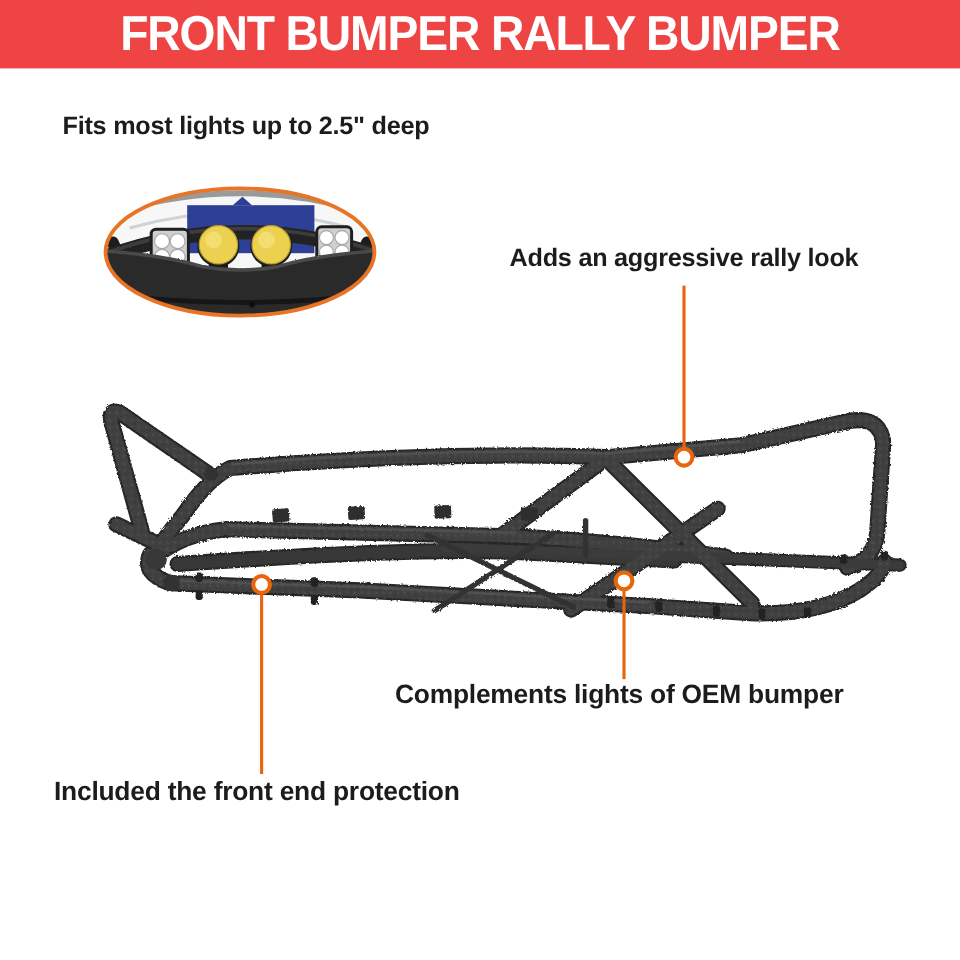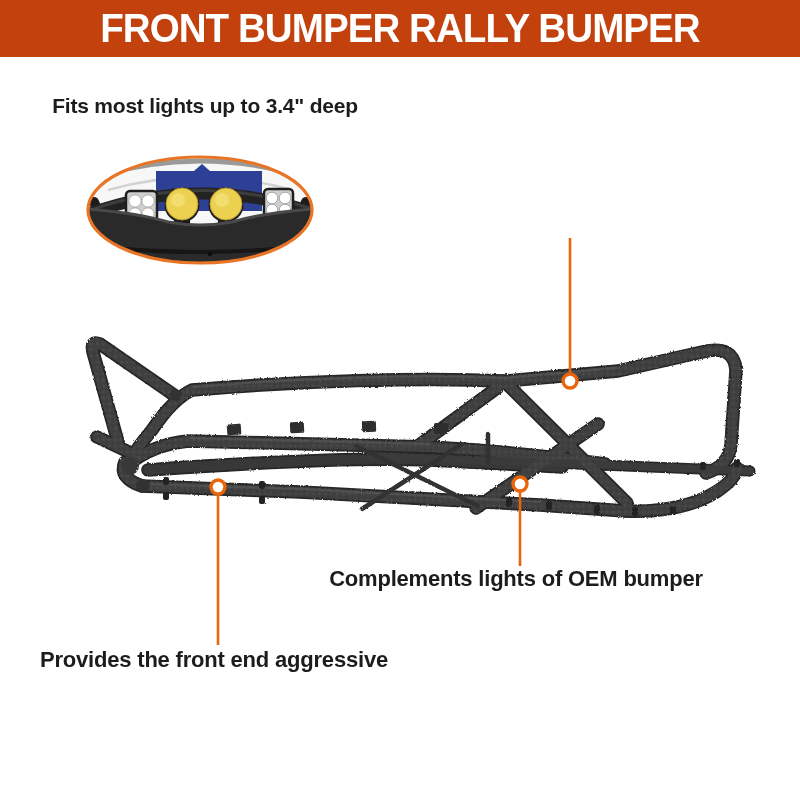--- a/index.html
+++ b/index.html
@@ -1,21 +1,21 @@
 <!DOCTYPE html>
 <html><head>
 <meta charset="utf-8">
 <style>
   html,body{margin:0;padding:0;background:#ffffff;}
   .canvas{
     position:relative;width:800px;height:800px;background:#ffffff;overflow:hidden;
     font-family:"Liberation Sans", sans-serif;
   }
   .banner{
-    position:absolute;left:0;top:0;width:800px;height:57px;background:#c2410c;
+    position:absolute;left:0;top:0;width:800px;height:57px;background:#ef4444;
     display:flex;align-items:center;justify-content:center;
   }
   .banner h1{
     margin:0;color:#ffffff;font-size:41px;font-weight:700;letter-spacing:-1px;
     transform:scaleX(0.94);transform-origin:center;white-space:nowrap;
   }
   .caption{
     position:absolute;color:#1c1c1c;font-weight:700;text-align:center;
     letter-spacing:-0.2px;line-height:25px;
   }
@@ -29,21 +29,21 @@
 </head>
 <body>
 
 <div class="canvas">
 
   <header class="banner">
     <h1>FRONT BUMPER RALLY BUMPER</h1>
   </header>
 
   <div class="caption note">
-    <div>Fits most lights up to 3.4" deep</div>
+    <div>Fits most lights up to 2.5" deep</div>
   </div>
 
   <svg class="inset-svg" width="240" height="122" viewBox="0 0 240 122">
     <defs>
       <clipPath id="ovalClip">
           <ellipse cx="120" cy="60" rx="112" ry="53"></ellipse>
         </clipPath>
       <filter id="insetRough" x="-10%" y="-10%" width="120%" height="120%">
         <feTurbulence type="fractalNoise" baseFrequency="0.8" numOctaves="2" result="n"></feTurbulence>
         <feDisplacementMap in="SourceGraphic" in2="n" scale="1.6"></feDisplacementMap>
@@ -188,16 +188,17 @@
       <line x1="520" y1="491" x2="520" y2="566"></line>
       <line x1="218" y1="494" x2="218" y2="645"></line>
     </g>
     <g fill="#ffffff" stroke="#E8650D" stroke-width="3.4">
       <circle cx="570" cy="381" r="7"></circle>
       <circle cx="520" cy="484" r="7"></circle>
       <circle cx="218" cy="487" r="7"></circle>
     </g>
   </svg>
 
+  <div class="caption rally">Adds an aggressive rally look</div>
   <div class="caption oem">Complements lights of OEM bumper</div>
-  <div class="caption protect">Provides the front end aggressive</div>
+  <div class="caption protect">Included the front end protection</div>
 
 </div>
 
 </body></html>

